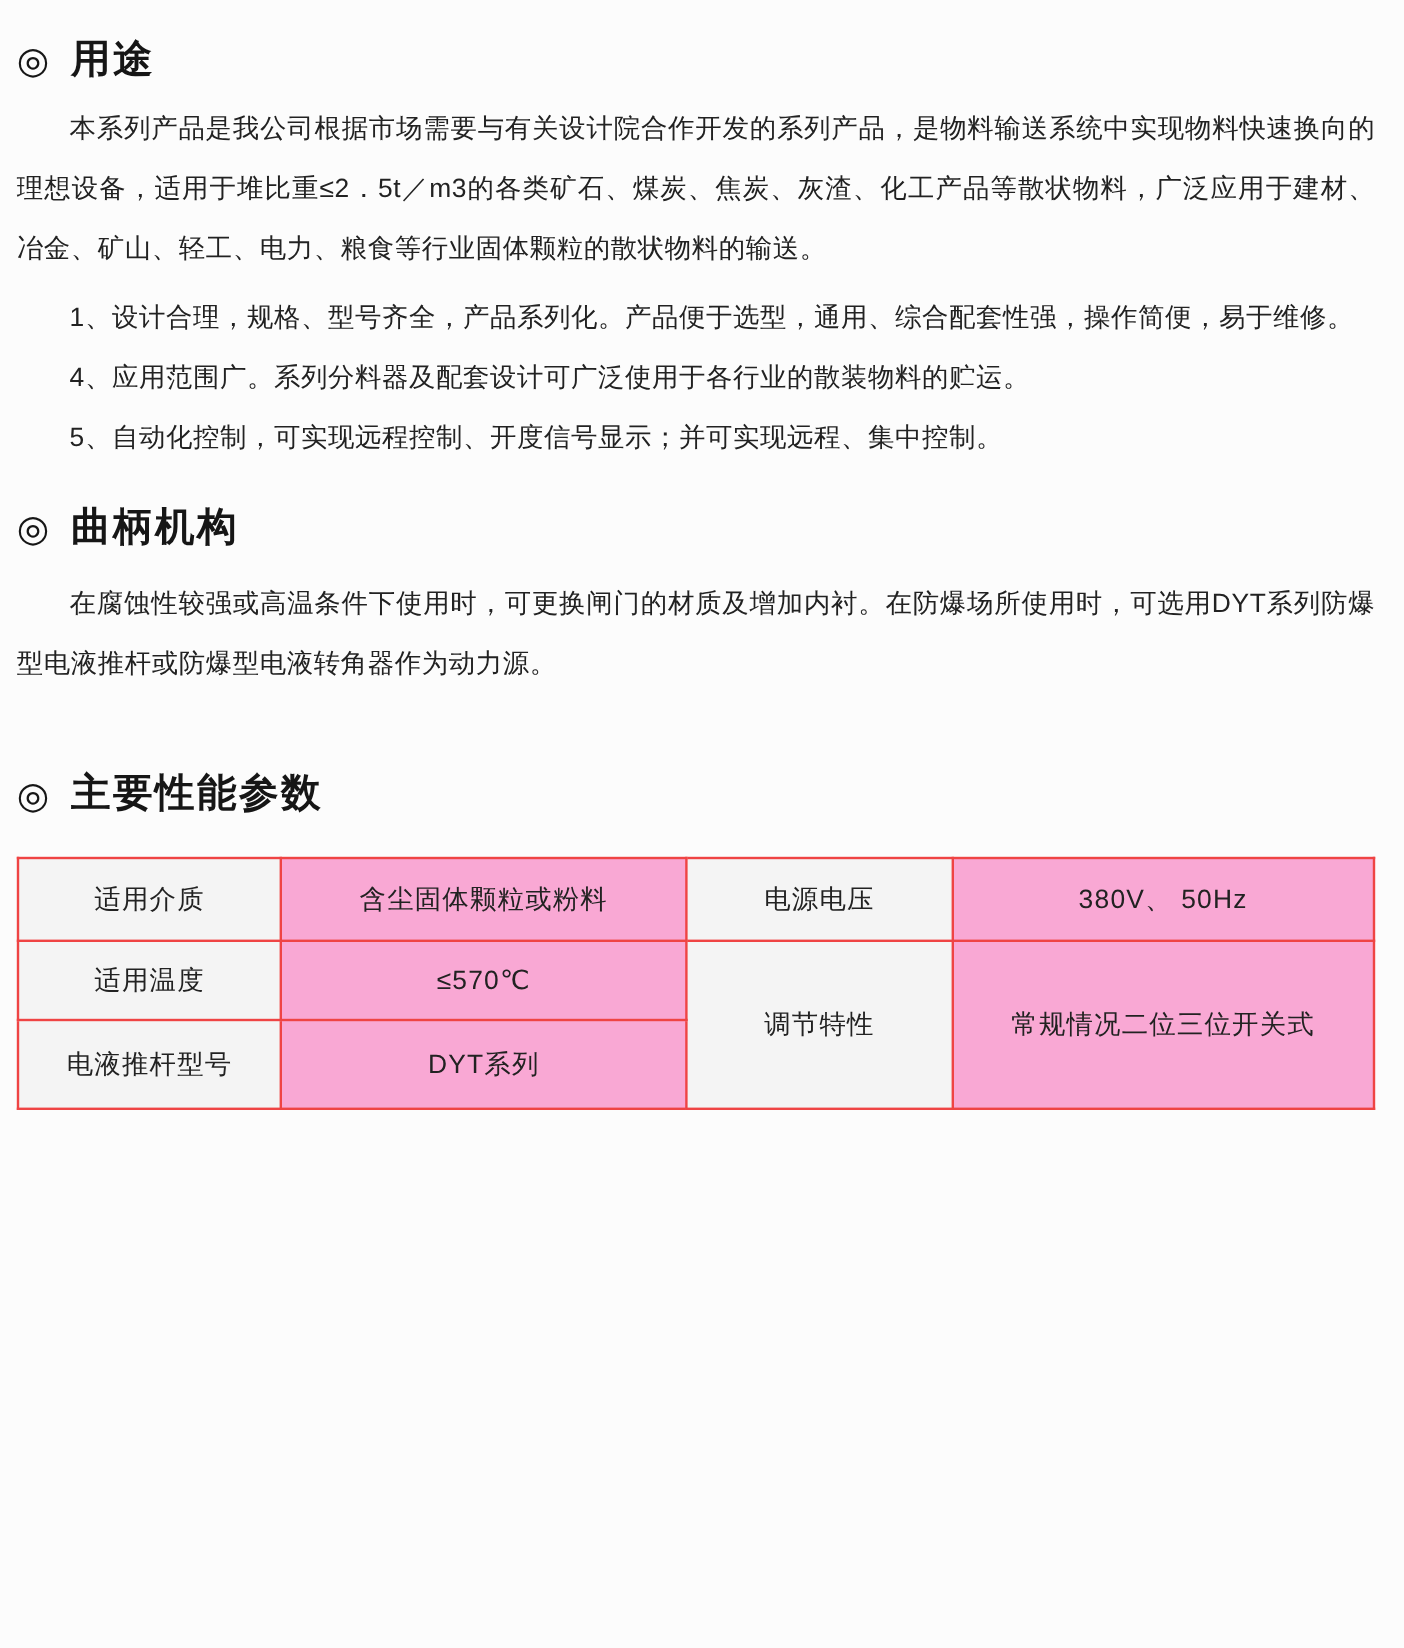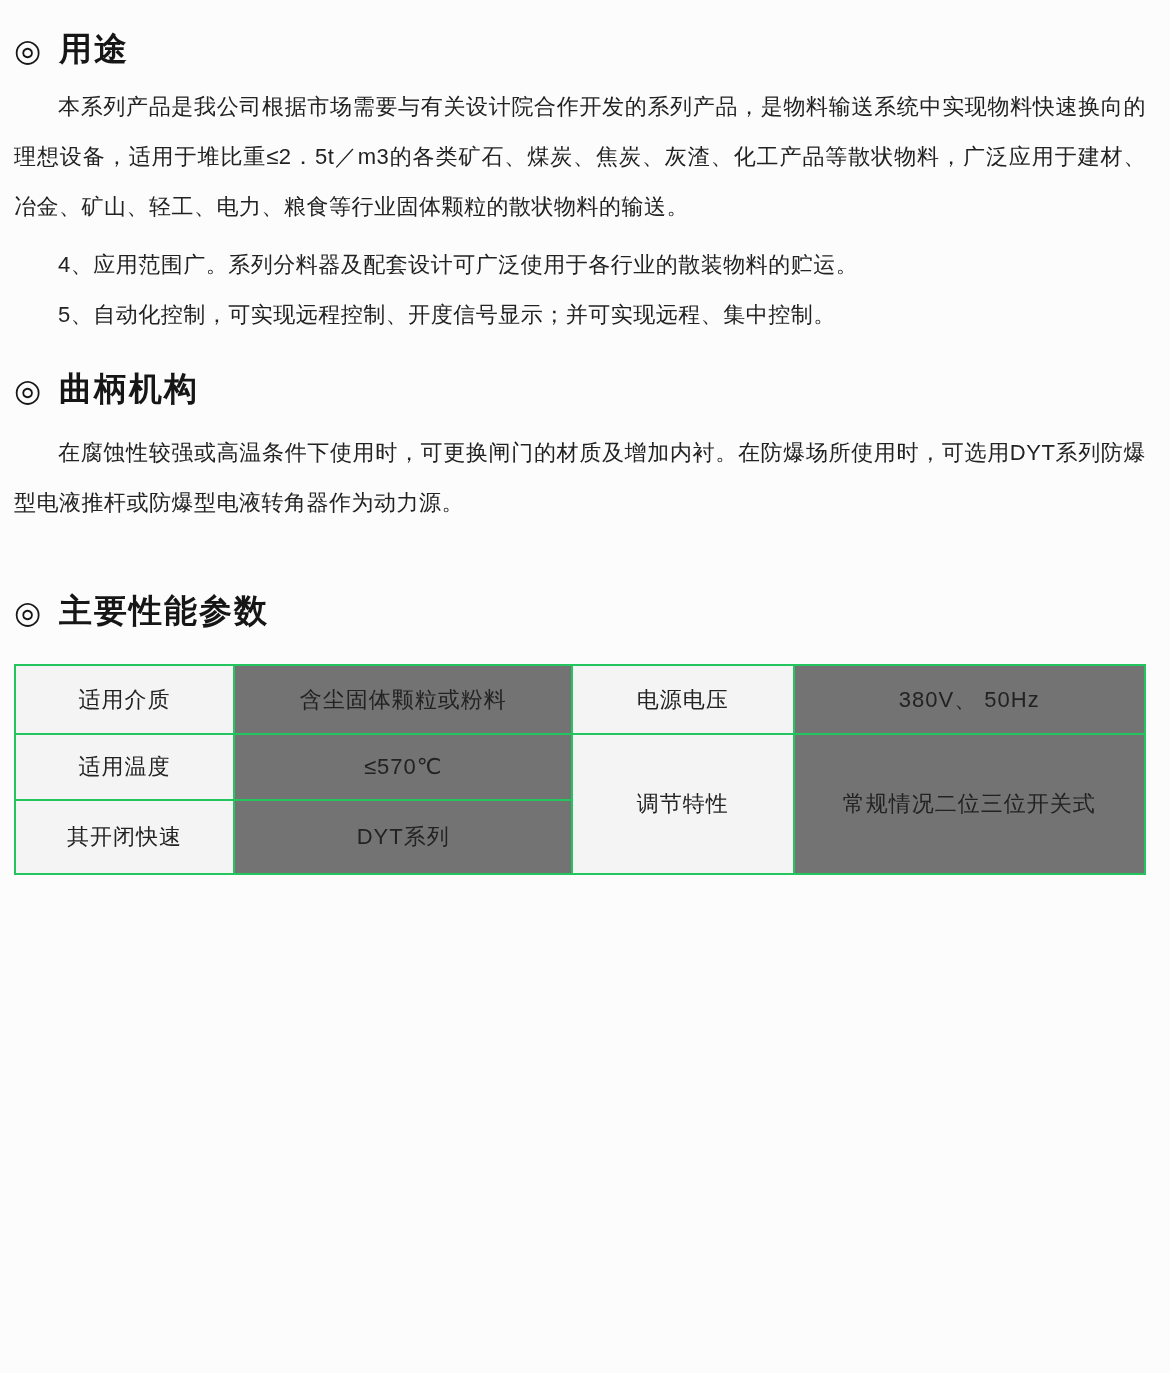--- a/index.html
+++ b/index.html
@@ -55,47 +55,48 @@
   #para-selection { margin-top: 20px; }
   #sec-parameters h2 { margin-top: 64px; }
 
   table.perf-table {
     width: 100%;
     margin-top: 34px;
     border-collapse: collapse;
     table-layout: fixed;
   }
   table.perf-table td {
-    border: 2px solid #22c55e;
+    border: 2px solid #ef4444;
     text-align: center;
     vertical-align: middle;
     font-size: 22px;
     letter-spacing: 1px;
     padding: 0;
     color: #222222;
   }
   table.perf-table td.lab { background: #f4f4f4; }
-  table.perf-table td.val { background: #737373; }
+  table.perf-table td.val { background: #f9a8d4; }
   tr.row-1 { height: 69px; }
   tr.row-2 { height: 66px; }
   tr.row-3 { height: 74px; }
 </style>
 </head>
 <body>
 
 <div class="page">
 
   <section id="sec-purpose">
     <h2 class="sec-heading"><span class="bullet">◎</span><span>用途</span></h2>
     <p class="body-text" id="para-purpose">本系列产品是我公司根据市场需要与有关设计院合作开发的系列产品，是物料输送系统中实现物料快速换向的理想设备，适用于堆比重≤2．5t／m3的各类矿石、煤炭、焦炭、灰渣、化工产品等散状物料，广泛应用于建材、冶金、矿山、轻工、电力、粮食等行业固体颗粒的散状物料的输送。</p>
   </section>
 
 
   <section id="sec-features">
     <div class="features-list">
+      <p class="body-text">1、设计合理，规格、型号齐全，产品系列化。产品便于选型，通用、综合配套性强，操作简便，易于维修。</p>
       <p class="body-text">4、应用范围广。系列分料器及配套设计可广泛使用于各行业的散装物料的贮运。</p>
       <p class="body-text">5、自动化控制，可实现远程控制、开度信号显示；并可实现远程、集中控制。</p>
     </div>
   </section>
 
   <section id="sec-selection">
     <h2 class="sec-heading"><span class="bullet">◎</span><span>曲柄机构</span></h2>
     <p class="body-text" id="para-selection">在腐蚀性较强或高温条件下使用时，可更换闸门的材质及增加内衬。在防爆场所使用时，可选用DYT系列防爆型电液推杆或防爆型电液转角器作为动力源。</p>
   </section>
 
@@ -116,20 +117,20 @@
         <td class="lab">电源电压</td>
         <td class="val">380V、 50Hz</td>
       </tr>
       <tr class="row-2">
         <td class="lab">适用温度</td>
         <td class="val">≤570℃</td>
         <td class="lab" rowspan="2">调节特性</td>
         <td class="val" rowspan="2">常规情况二位三位开关式</td>
       </tr>
       <tr class="row-3">
-        <td class="lab">其开闭快速</td>
+        <td class="lab">电液推杆型号</td>
         <td class="val">DYT系列</td>
       </tr>
     </tbody>
       </table>
   </section>
 
 </div>
 
 </body></html>

